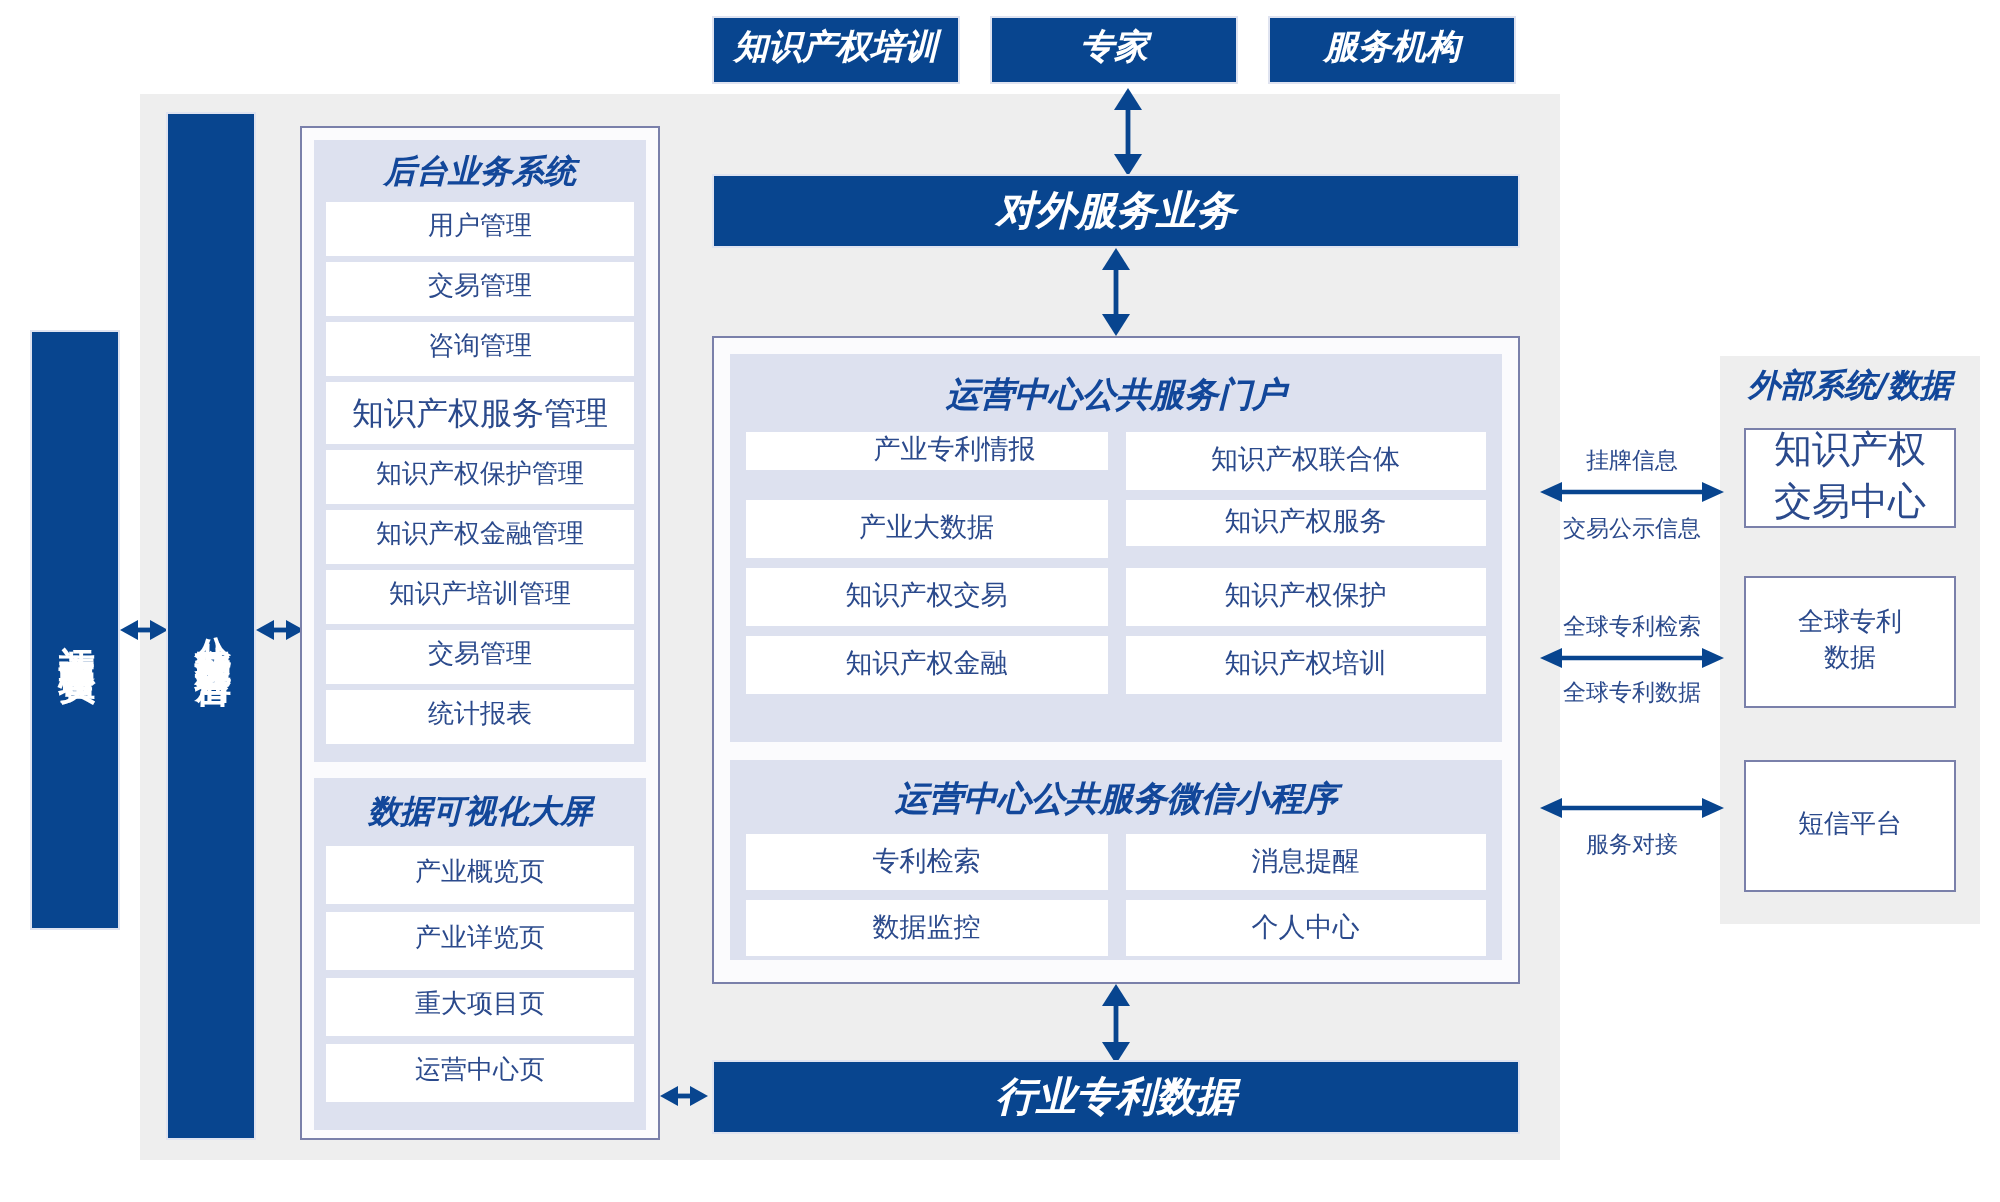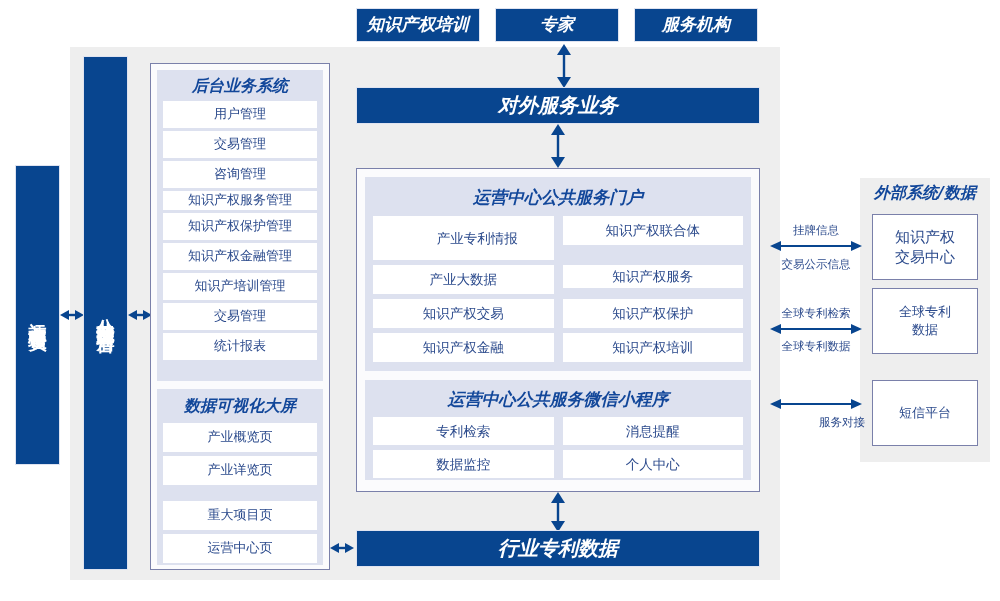--- a/index.html
+++ b/index.html
@@ -102,51 +102,51 @@
   </svg>
 </div>
 
 <div class="abs framed" style="left:150px;top:63px;width:180px;height:507px;padding:6px;">
 
   <div class="group" style="position:relative;width:100%;height:311px;padding:4px 6px;box-sizing:border-box;">
     <div class="group-title" style="height:24px;font-size:16px;">后台业务系统</div>
     <div class="cell" style="height:27px;margin-top:3px;font-size:13px;">用户管理</div>
     <div class="cell" style="height:27px;margin-top:3px;font-size:13px;">交易管理</div>
     <div class="cell" style="height:27px;margin-top:3px;font-size:13px;">咨询管理</div>
-    <div class="cell" style="height:19px;margin-top:3px;font-size:13px;">知识产权服务管理</div>
+    <div class="cell" style="height:31px;margin-top:3px;font-size:16px;">知识产权服务管理</div>
     <div class="cell" style="height:27px;margin-top:3px;font-size:13px;">知识产权保护管理</div>
     <div class="cell" style="height:27px;margin-top:3px;font-size:13px;">知识产权金融管理</div>
     <div class="cell" style="height:27px;margin-top:3px;font-size:13px;">知识产培训管理</div>
     <div class="cell" style="height:27px;margin-top:3px;font-size:13px;">交易管理</div>
     <div class="cell" style="height:27px;margin-top:3px;font-size:13px;">统计报表</div>
   </div>
 
   <div class="group" style="position:relative;width:100%;height:176px;margin-top:8px;padding:4px 6px;box-sizing:border-box;">
     <div class="group-title" style="height:26px;font-size:16px;">数据可视化大屏</div>
     <div class="cell" style="height:29px;margin-top:4px;font-size:13px;">产业概览页</div>
     <div class="cell" style="height:29px;margin-top:4px;font-size:13px;">产业详览页</div>
-    <div class="cell" style="height:29px;margin-top:16px;font-size:13px;">重大项目页</div>
+    <div class="cell" style="height:29px;margin-top:4px;font-size:13px;">重大项目页</div>
     <div class="cell" style="height:29px;margin-top:4px;font-size:13px;">运营中心页</div>
   </div>
 </div>
 
 <div class="abs" style="left:330px;top:536px;width:24px;height:24px;">
   <svg width="24" height="24" viewBox="0 0 24 24">
     <line x1="5" y1="12" x2="19" y2="12" stroke="#08458f" stroke-width="2.4"></line>
     <polygon points="0,12 9,7 9,17" fill="#08458f"></polygon>
     <polygon points="24,12 15,7 15,17" fill="#08458f"></polygon>
   </svg>
 </div>
 
 <div class="abs framed" style="left:356px;top:168px;width:404px;height:324px;padding:8px;">
 
   <div class="group" style="position:relative;width:100%;height:194px;padding:5px 8px;box-sizing:border-box;">
     <div class="group-title" style="height:30px;font-size:17px;">运营中心公共服务门户</div>
     <div style="display:grid;grid-template-columns:1fr 1fr;gap:5px 9px;margin-top:4px;">
-      <div class="cell" style="height:44px;font-size:13.5px;padding-left:28px;">产业专利情报</div>
+      <div class="cell" style="height:19px;font-size:13.5px;padding-left:28px;">产业专利情报</div>
       <div class="cell" style="height:29px;font-size:13.5px;">知识产权联合体</div>
       <div class="cell" style="height:29px;font-size:13.5px;">产业大数据</div>
       <div class="cell" style="height:23px;font-size:13.5px;">知识产权服务</div>
       <div class="cell" style="height:29px;font-size:13.5px;">知识产权交易</div>
       <div class="cell" style="height:29px;font-size:13.5px;">知识产权保护</div>
       <div class="cell" style="height:29px;font-size:13.5px;">知识产权金融</div>
       <div class="cell" style="height:29px;font-size:13.5px;">知识产权培训</div>
     </div>
   </div>
 
@@ -168,21 +168,21 @@
     <polygon points="12,40 5,29 19,29" fill="#08458f"></polygon>
   </svg>
 </div>
 
 <div class="abs blue-box" style="left:356px;top:530px;width:404px;height:37px;font-size:20px;">行业专利数据</div>
 
 <div class="abs gray-panel" style="left:860px;top:178px;width:130px;height:284px;"></div>
 
 <div class="abs ext-title" style="left:860px;top:178px;width:130px;height:30px;font-size:16px;">外部系统/数据</div>
 
-<div class="abs ext-box" style="left:872px;top:214px;width:106px;height:66px;font-size:15px;">
+<div class="abs ext-box" style="left:872px;top:214px;width:106px;height:50px;font-size:19px;">
   <span style="white-space:pre-line;">知识产权
 交易中心</span>
 </div>
 <div class="abs ext-box" style="left:872px;top:288px;width:106px;height:66px;font-size:13px;">
   <span style="white-space:pre-line;">全球专利
 数据</span>
 </div>
 <div class="abs ext-box" style="left:872px;top:380px;width:106px;height:66px;font-size:13px;">
   <span style="white-space:pre-line;">短信平台</span>
 </div>
@@ -207,13 +207,13 @@
 </div>
 <div class="abs arrow-label" style="left:766px;top:338px;width:100px;height:16px;font-size:11.5px;">全球专利数据</div>
 
 <div class="abs" style="left:770px;top:396px;width:92px;height:16px;">
   <svg width="92" height="16" viewBox="0 0 92 16">
     <line x1="8" y1="8" x2="84" y2="8" stroke="#08458f" stroke-width="2.2"></line>
     <polygon points="0,8 11,3 11,13" fill="#08458f"></polygon>
     <polygon points="92,8 81,3 81,13" fill="#08458f"></polygon>
   </svg>
 </div>
-<div class="abs arrow-label" style="left:796px;top:414px;width:92px;height:16px;font-size:11.5px;">服务对接</div>
+<div class="abs arrow-label" style="left:770px;top:414px;width:92px;height:16px;font-size:11.5px;">服务对接</div>
 
 </body></html>

